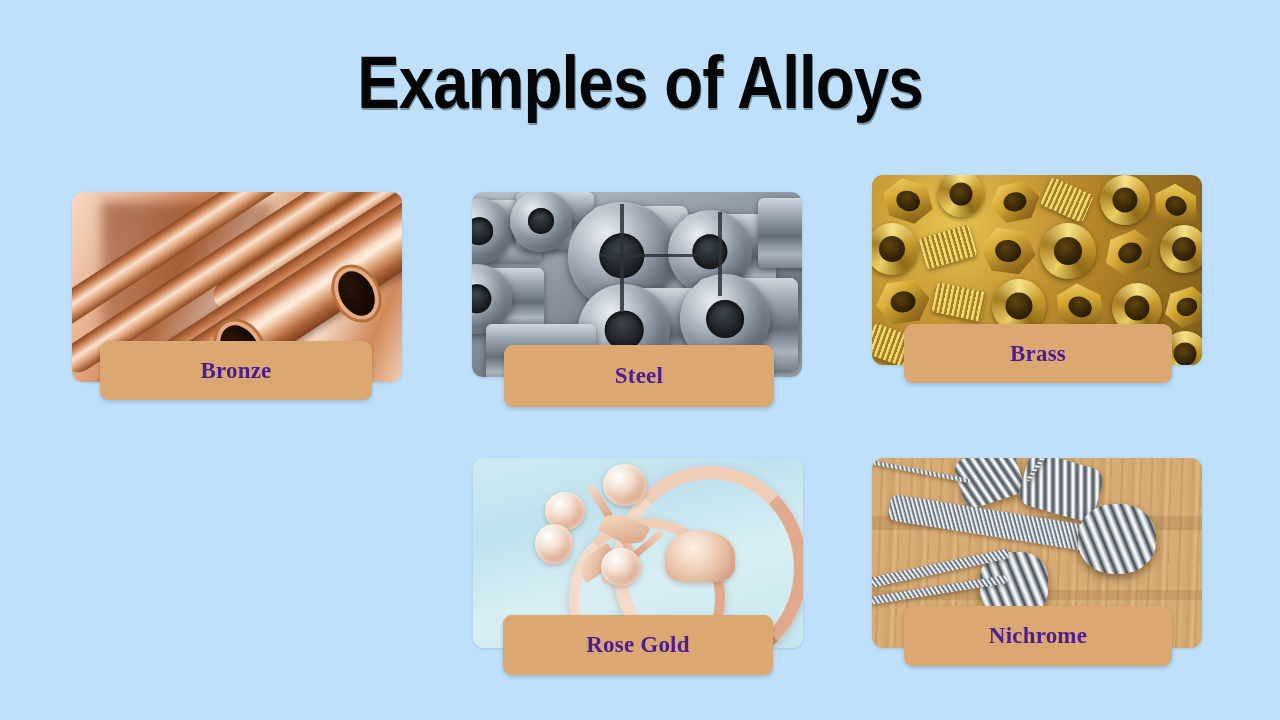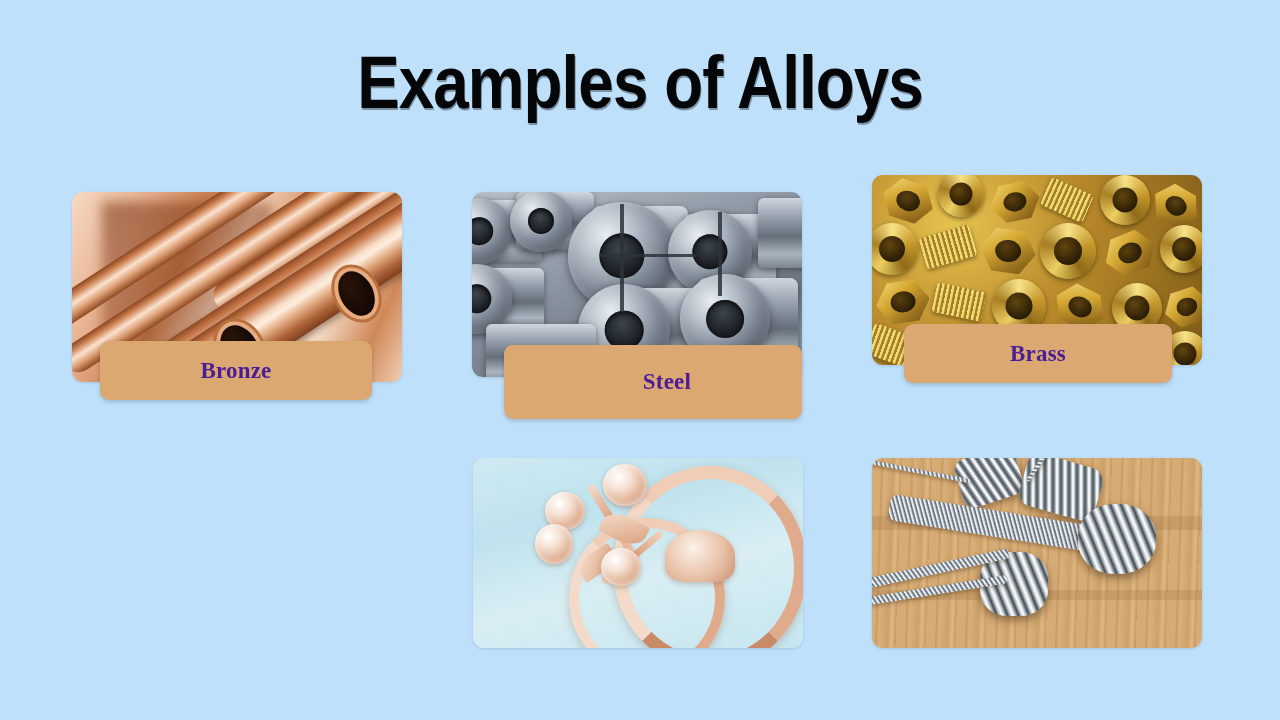--- a/index.html
+++ b/index.html
@@ -279,21 +279,21 @@
         <div class="body" style="left:-24px;top:76px;width:96px;height:62px;border-radius:6px;"></div>
         <div class="coil" style="left:-30px;top:72px;width:70px;height:70px;">
             <i class="hole"></i>
           </div>
         <div class="body" style="left:14px;top:132px;width:110px;height:60px;border-radius:6px;"></div>
         <div class="strap" style="left:148px;top:12px;width:4px;height:108px;"></div>
         <div class="strap" style="left:246px;top:20px;width:4px;height:84px;"></div>
         <div class="strap" style="left:128px;top:62px;width:96px;height:3px;"></div>
       </div>
     </div>
-    <div class="label" style="left:32px;top:153px;width:270px;height:74px;padding-left:28px;">
+    <div class="label" style="left:32px;top:153px;width:270px;height:62px;">
       <span style="font-size:23px;">Steel</span>
     </div>
   </div>
 
   <div class="card" style="left:872px;top:175px;width:330px;height:190px;">
     <div class="thumb" style="width:330px;height:190px;">
       <div class="art art-brass">
         <div class="nut" style="left:10px;top:4px;width:52px;height:44px;transform:rotate(18deg);">
             <i class="bore"></i>
           </div>
@@ -376,33 +376,39 @@
         <div class="stem" style="left:120px;top:96px;width:78px;height:7px;transform:rotate(-40deg);"></div>
         <div class="leaf" style="left:128px;top:58px;width:46px;height:26px;transform:rotate(28deg);"></div>
         <div class="leaf" style="left:104px;top:94px;width:40px;height:22px;transform:rotate(-34deg);"></div>
         <div class="cluster" style="left:130px;top:6px;width:44px;height:42px;"></div>
         <div class="cluster" style="left:72px;top:34px;width:40px;height:38px;"></div>
         <div class="cluster" style="left:62px;top:66px;width:38px;height:40px;"></div>
         <div class="cluster" style="left:128px;top:90px;width:40px;height:38px;"></div>
         <div class="fly" style="left:192px;top:72px;width:70px;height:52px;"></div>
       </div>
     </div>
+    <div class="label" style="left:30px;top:157px;width:270px;height:60px;">
+      <span style="font-size:23px;">Rose Gold</span>
+    </div>
   </div>
 
   <div class="card" style="left:872px;top:458px;width:330px;height:190px;">
     <div class="thumb" style="width:330px;height:190px;">
       <div class="art art-nichrome">
         <div class="woodband" style="top:58px;height:14px;"></div>
         <div class="woodband" style="top:132px;height:10px;"></div>
         <div class="spiral" style="left:86px;top:-6px;width:62px;height:50px;border-radius:12px;transform:rotate(-18deg);"></div>
         <div class="spiral" style="left:150px;top:2px;width:78px;height:54px;border-radius:14px;transform:rotate(16deg);"></div>
         <div class="wire" style="left:-20px;top:10px;width:120px;height:4px;transform:rotate(11deg);"></div>
         <div class="wire" style="left:140px;top:-8px;width:70px;height:4px;transform:rotate(-56deg);"></div>
         <div class="wire" style="left:16px;top:52px;width:206px;height:26px;border-radius:8px;transform:rotate(9deg);"></div>
         <div class="roll" style="left:206px;top:46px;width:78px;height:70px;"></div>
         <div class="roll" style="left:108px;top:94px;width:68px;height:64px;border-radius:40%;"></div>
         <div class="wire" style="left:-12px;top:106px;width:150px;height:10px;transform:rotate(-12deg);"></div>
         <div class="wire" style="left:-4px;top:128px;width:140px;height:8px;transform:rotate(-9deg);"></div>
       </div>
     </div>
+    <div class="label" style="left:32px;top:148px;width:268px;height:60px;">
+      <span style="font-size:23px;">Nichrome</span>
+    </div>
   </div>
 
 </div>
 
 </body></html>

